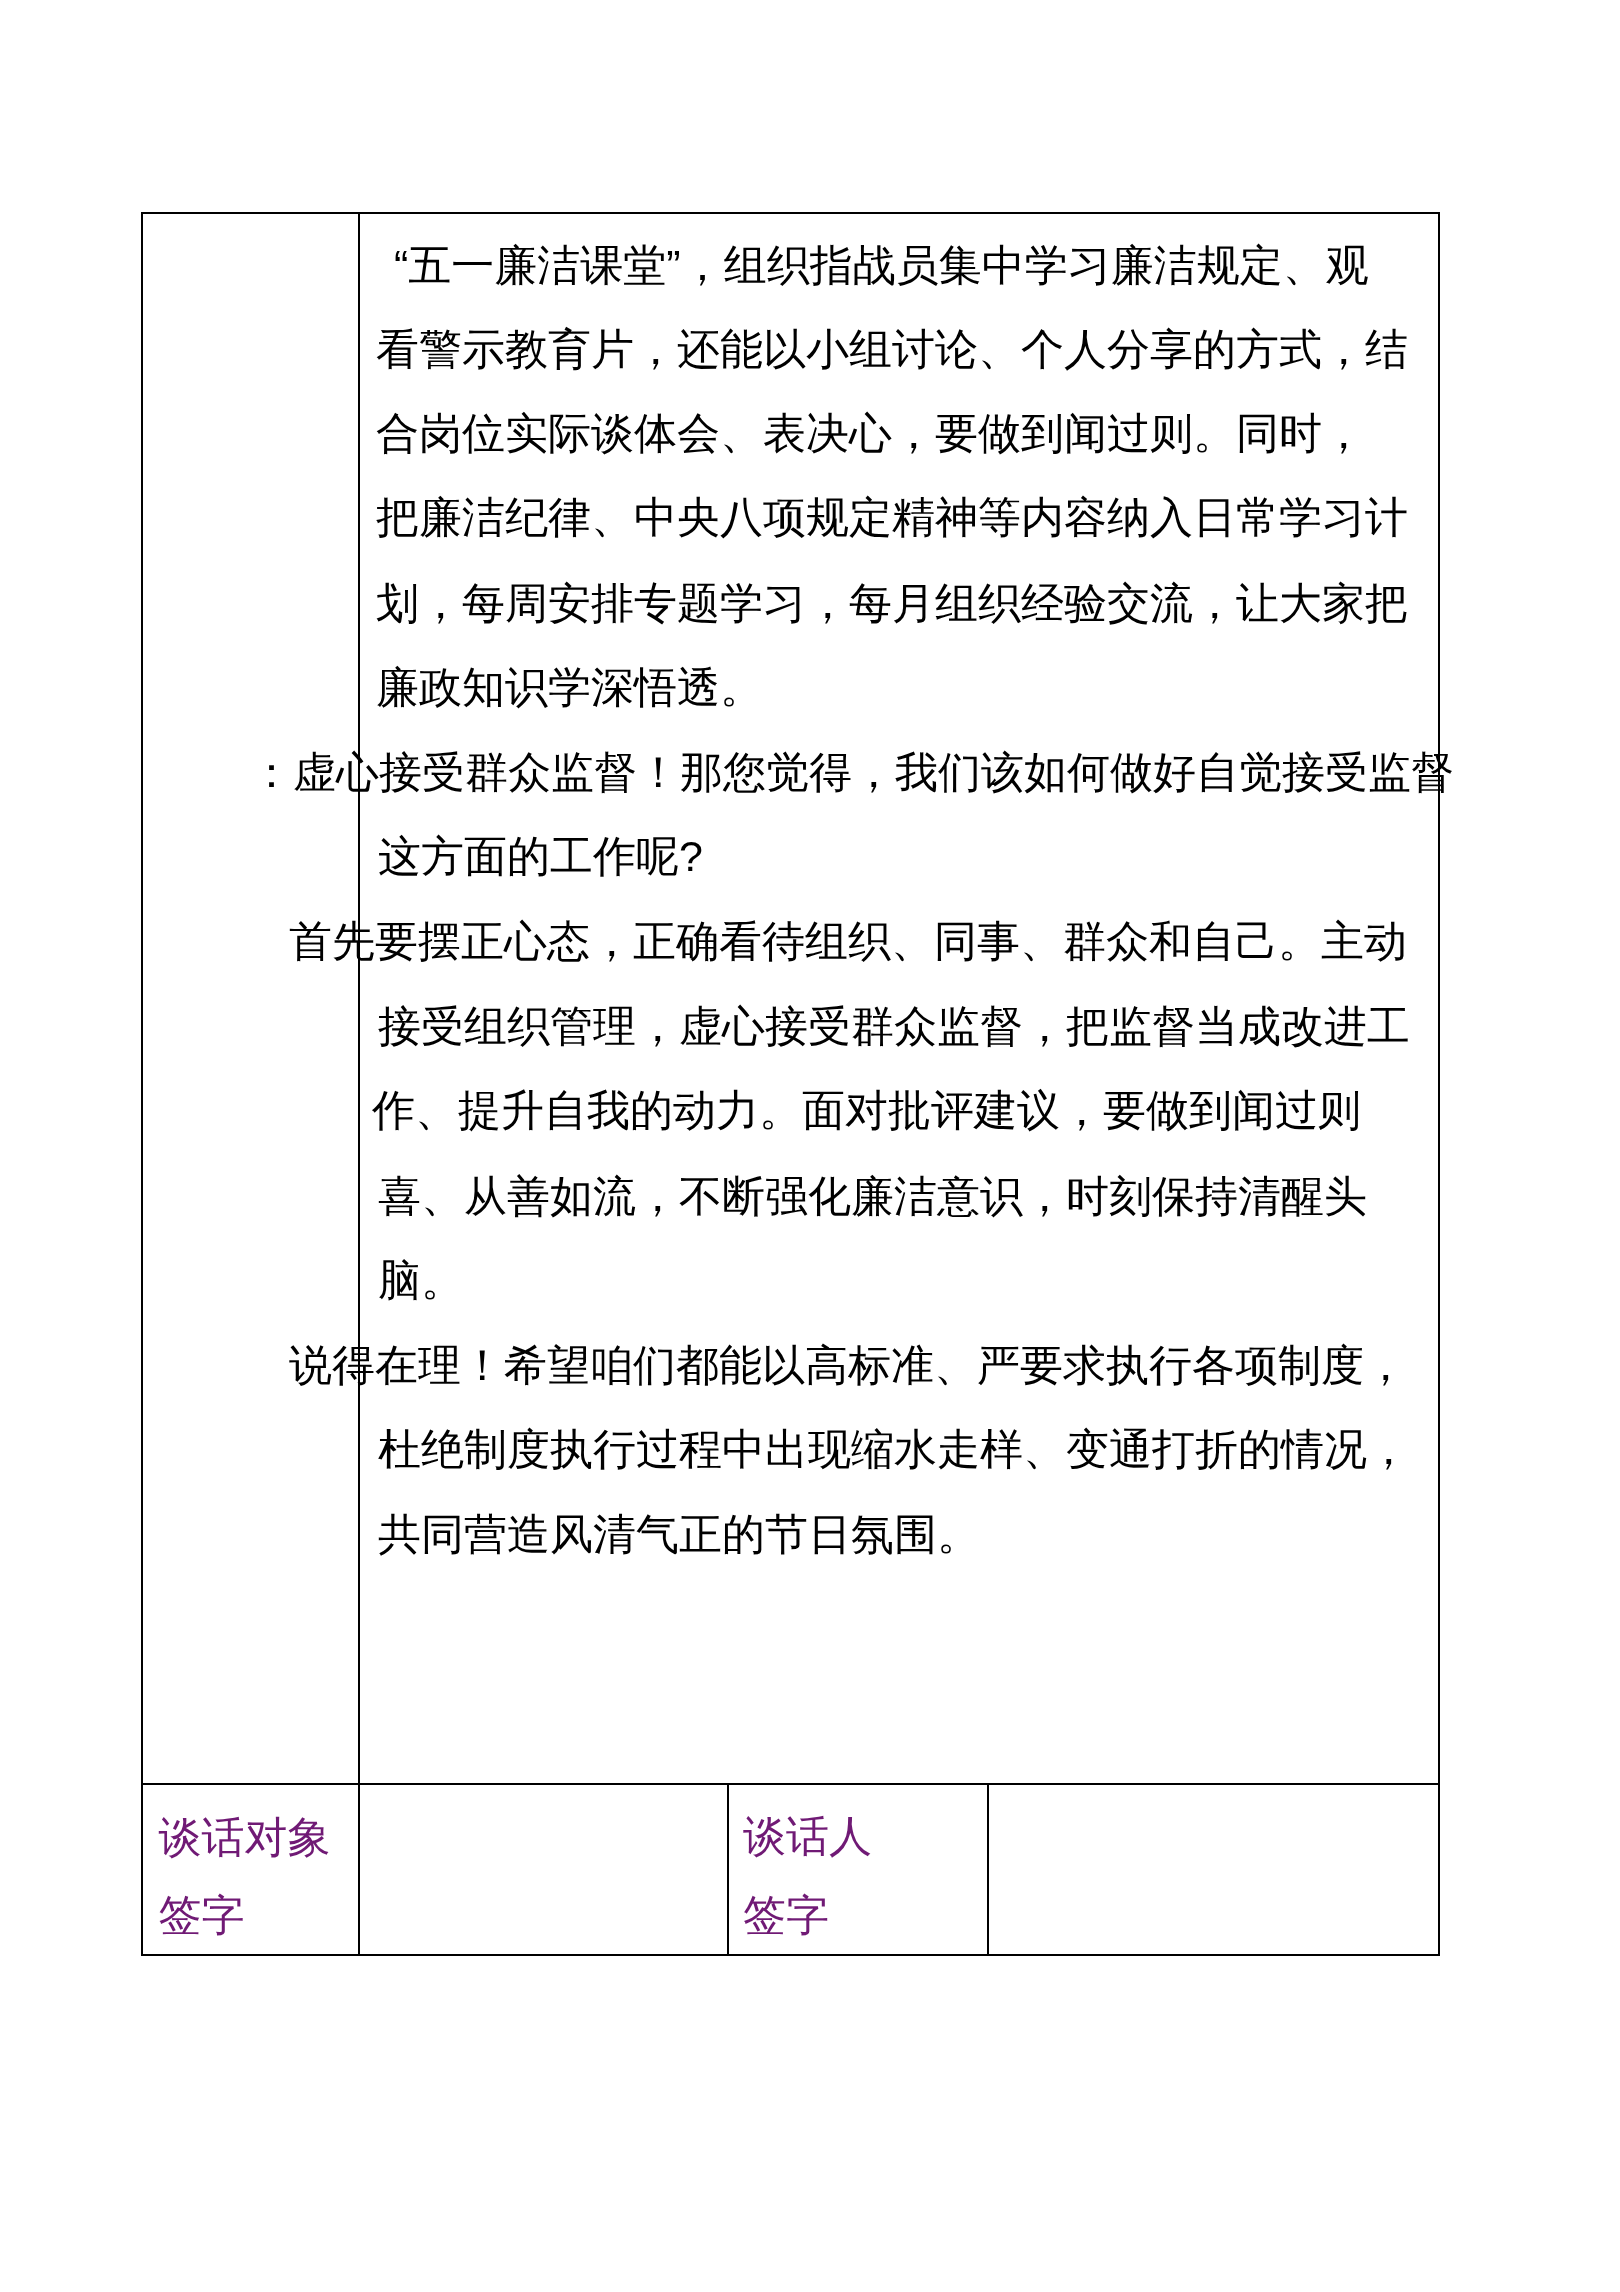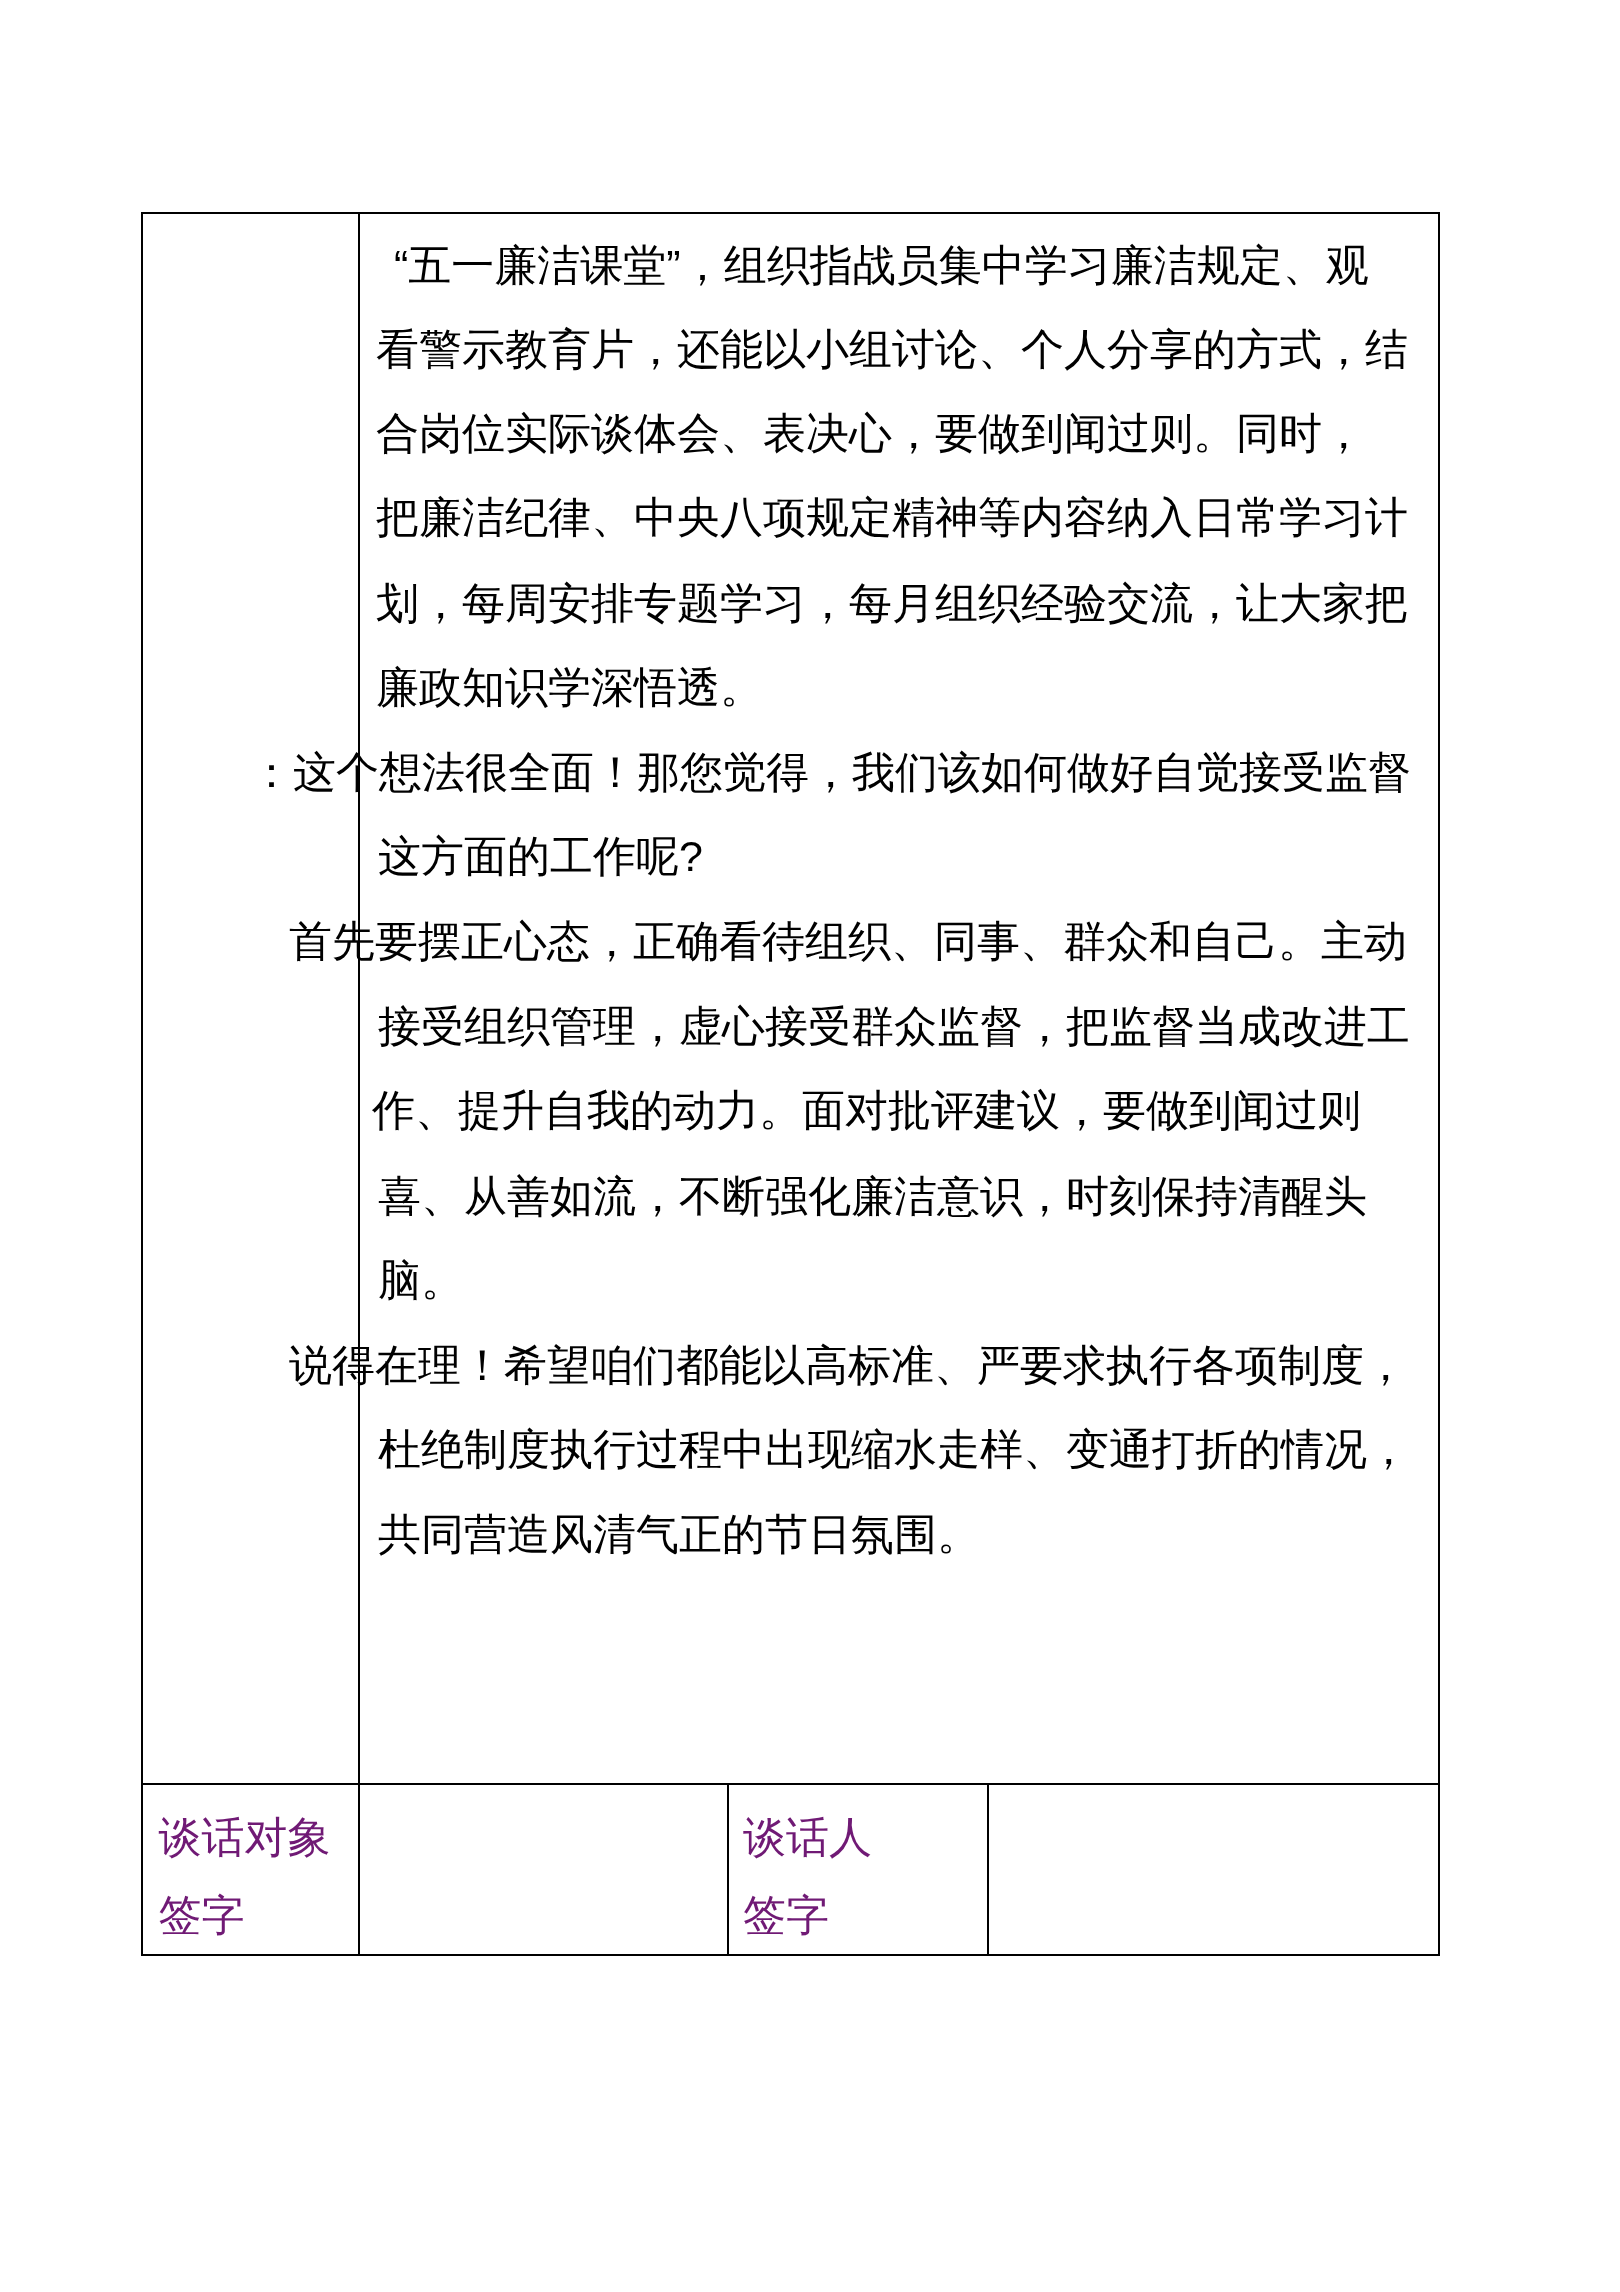--- a/index.html
+++ b/index.html
@@ -77,21 +77,21 @@
   .tl.l10 { left: 237px; top: 787px; }
   .tl.l11 { left: 231px; top: 871px; }
   .tl.l12 { left: 237px; top: 957px; }
   .tl.l13 { left: 237px; top: 1041px; }
   .tl.l14 { left: 148px; top: 1126px; }
   .tl.l15 { left: 237px; top: 1210px; }
   .tl.l16 { left: 237px; top: 1295px; }
 
   .sig-label.subject-1     { left: 17.6px;  top: 1598px; }
   .sig-label.subject-2     { left: 17.6px;  top: 1676px; }
-  .sig-label.interviewer-1 { left: 602px; top: 1598px; }
+  .sig-label.interviewer-1 { left: 602px; top: 1598px; font-family: Liberation Serif, serif; }
   .sig-label.interviewer-2 { left: 602px; top: 1676px; }
 
   .sig-field {
     position: absolute;
     top: 1575px;
     height: 167px;
   }
   .sig-field.subject     { left: 219px; width: 368px; }
   .sig-field.interviewer { left: 848px; width: 449px; }
   .speaker-column {
@@ -109,21 +109,21 @@
     <div class="row-transcript"></div>
     <div class="vline main-divider"></div>
     <div class="speaker-column"></div>
 
     <div class="tl l1">“五一廉洁课堂”，组织指战员集中学习廉洁规定、观</div>
     <div class="tl l2">看警示教育片，还能以小组讨论、个人分享的方式，结</div>
     <div class="tl l3">合岗位实际谈体会、表决心，要做到闻过则。同时，</div>
     <div class="tl l4">把廉洁纪律、中央八项规定精神等内容纳入日常学习计</div>
     <div class="tl l5">划，每周安排专题学习，每月组织经验交流，让大家把</div>
     <div class="tl l6">廉政知识学深悟透。</div>
-    <div class="tl l7">：这个想法很全面！那您觉得，我们该如何做好自觉接受监督</div>
+    <div class="tl l7">：虚心接受群众监督！那您觉得，我们该如何做好自觉接受监督</div>
     <div class="tl l8">这方面的工作呢?</div>
     <div class="tl l9">首先要摆正心态，正确看待组织、同事、群众和自己。主动</div>
     <div class="tl l10">接受组织管理，虚心接受群众监督，把监督当成改进工</div>
     <div class="tl l11">作、提升自我的动力。面对批评建议，要做到闻过则</div>
     <div class="tl l12">喜、从善如流，不断强化廉洁意识，时刻保持清醒头</div>
     <div class="tl l13">脑。</div>
     <div class="tl l14">说得在理！希望咱们都能以高标准、严要求执行各项制度，</div>
     <div class="tl l15">杜绝制度执行过程中出现缩水走样、变通打折的情况，</div>
     <div class="tl l16">共同营造风清气正的节日氛围。</div>
 

